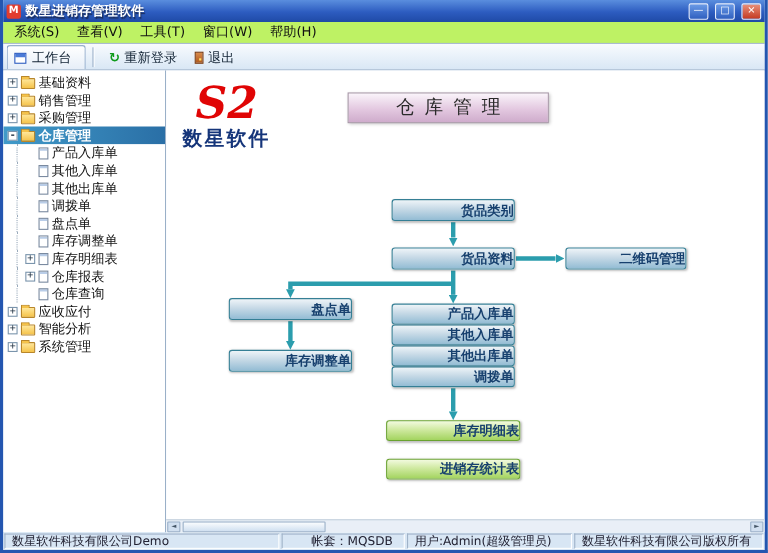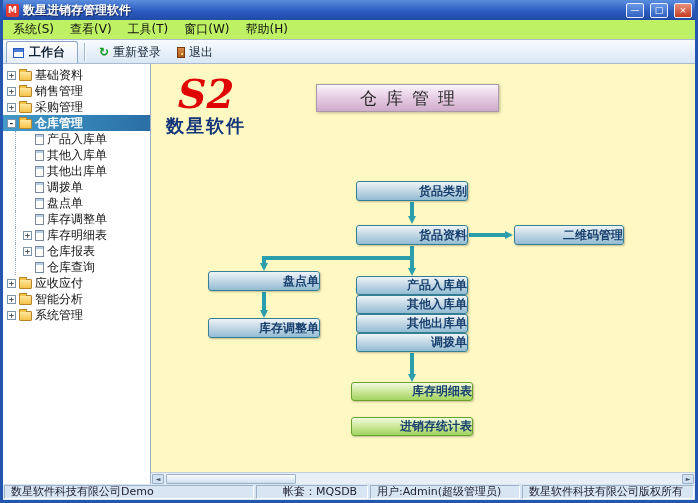--- a/index.html
+++ b/index.html
@@ -23,21 +23,21 @@
   
   .menubar { height: 20px; flex: 0 0 auto; background: #bef264; border-bottom: 1px solid #aabbd0;
     display: flex; align-items: center; padding-left: 2px; color: #111; }
   .menu-item { padding: 2px 8px; white-space: nowrap; }
 
   
   .toolbar { height: 24px; flex: 0 0 auto; background: linear-gradient(#f8fbfe, #d9e7f5);
     border-bottom: 1px solid #aabbd0; display: flex; align-items: flex-end; padding: 0 3px; }
   .tab-workbench { display: flex; align-items: center; gap: 5px; height: 22px; padding: 0 12px 0 6px;
     background: linear-gradient(#ffffff, #e6eef8); border: 1px solid #8ea8c8; border-bottom: none;
-    border-radius: 3px 3px 0 0; font-weight: bold; color: #123; }
+    border-radius: 3px 3px 0 0; font-weight: normal; color: #123; }
   .icon-window { width: 11px; height: 10px; border: 1px solid #2a5ac0; background: #fff;
     box-shadow: inset 0 3px 0 #4a7ad8; flex: 0 0 auto; }
   .tb-sep { width: 1px; height: 18px; background: #9fb4cc; margin: 0 6px 2px 6px; box-shadow: 1px 0 0 #fff; }
   .tb-btn { display: flex; align-items: center; gap: 4px; height: 20px; padding: 0 8px; margin-bottom: 1px;
     border-radius: 2px; color: #123; white-space: nowrap; }
   .icon-refresh { color: #0d9a1a; font-weight: bold; font-size: 12px; line-height: 12px; }
   .icon-door { width: 8px; height: 11px; background: linear-gradient(#d88a4a, #b05a1e); border: 1px solid #7a3a10;
     position: relative; flex: 0 0 auto; }
   .icon-door::after { content: ""; position: absolute; right: 1px; top: 5px; width: 2px; height: 2px; background: #ffe066; }
 
@@ -54,21 +54,21 @@
   .trow.noexp .expand { visibility: hidden; }
   .icon-folder { width: 13px; height: 10px; flex: 0 0 auto; background: linear-gradient(#ffe79a, #f5c34a);
     border: 1px solid #b8862a; border-radius: 1px; position: relative; margin-top: 2px; }
   .icon-folder::before { content: ""; position: absolute; top: -3px; left: -1px; width: 6px; height: 2px;
     background: #f5c34a; border: 1px solid #b8862a; border-bottom: none; border-radius: 1px 1px 0 0; }
   .icon-doc { width: 9px; height: 11px; flex: 0 0 auto; background: #fff; border: 1px solid #7a8aa0;
     box-shadow: inset 0 2px 0 #b9cde8; }
   .trow.selected { background: linear-gradient(90deg, #419ac9, #2a6fa6); color: #fff; font-weight: bold; }
 
   
-  .content { flex: 1; position: relative; background: #fef9c3; overflow: hidden; }
+  .content { flex: 1; position: relative; background: #ffffff; overflow: hidden; }
   .connectors { position: absolute; left: 0; top: 0; }
   .conn { stroke: #2b9dad; stroke-width: 4; fill: none; }
 
   .logo { position: absolute; left: 12px; top: 10px; width: 86px; text-align: center; }
   .logo-s2 { font-family: "DejaVu Serif", "Liberation Serif", serif; font-style: italic; font-weight: bold;
     font-size: 40px; line-height: 40px; color: #e00505; }
   .logo-sub { font-weight: bold; color: #15357a; font-size: 18px; letter-spacing: 2px; }
 
   .banner { position: absolute; left: 165px; top: 20px; width: 183px; height: 28px;
     border: 1px solid #a898a8; box-shadow: 1px 1px 3px rgba(0,0,0,.25);

